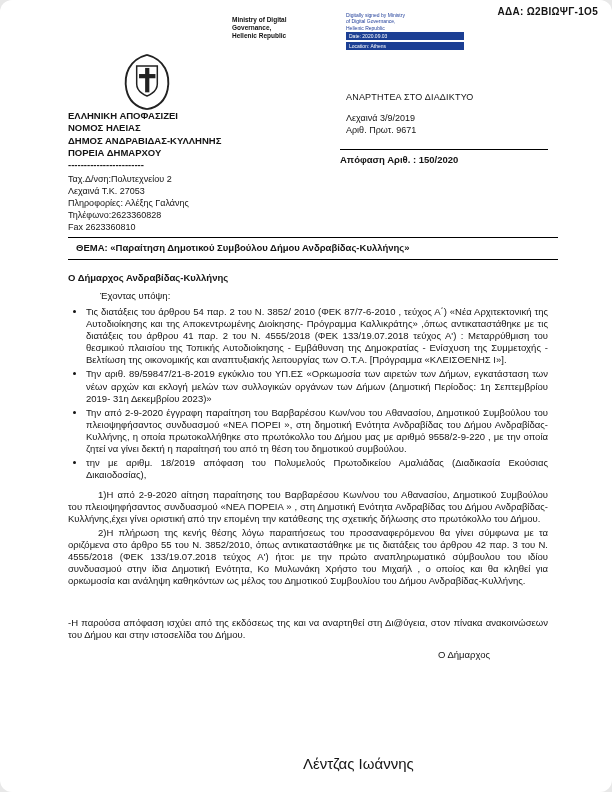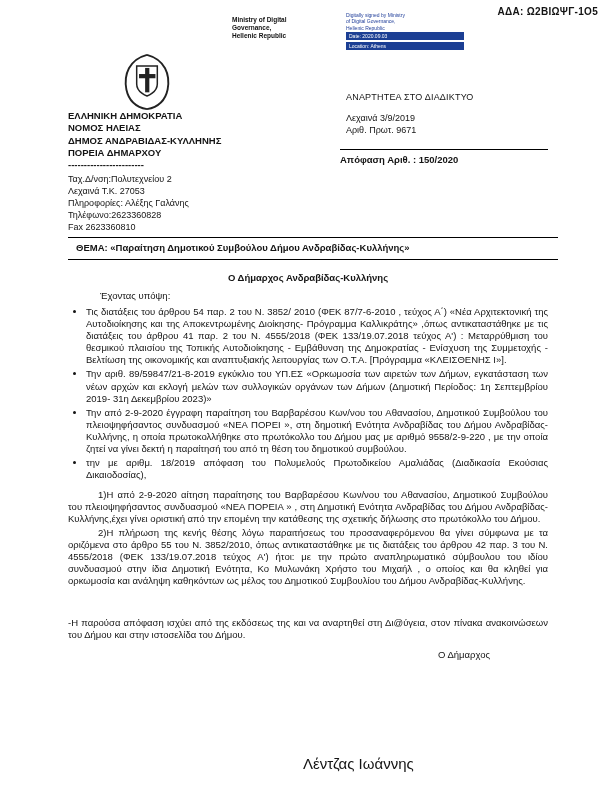--- a/index.html
+++ b/index.html
@@ -1,18 +1,18 @@
 <!DOCTYPE html>
 <html lang="el"><head>
 <meta charset="utf-8">
 <style>
   html,body{margin:0;padding:0;background:#e8e8e8;}
   .page{
     width:612px;height:792px;margin:0 auto;background:#ffffff;position:relative;
-    font-family:"Liberation Sans", sans-serif;color:#141414;overflow:hidden;
+    font-family:"Liberation Sans", sans-serif;color:#141414;overflow:hidden;border-radius:12px;
   }
   
   .ada{position:absolute;top:6px;right:14px;font-size:10px;font-weight:bold;letter-spacing:.3px;}
   
   .logo-block{position:absolute;top:16px;left:232px;font-size:6.5px;font-weight:bold;line-height:1.25;color:#111;}
   
   .stamp{position:absolute;top:12px;left:346px;width:118px;font-size:5px;line-height:1.25;color:#1f3d99;}
   .stamp .bar{background:#1c3f94;color:#fff;padding:1px 3px;margin-top:1.5px;font-size:5px;line-height:1.2;}
   
   .emblem{position:absolute;top:52px;left:114px;width:66px;height:60px;}
@@ -20,21 +20,21 @@
   .agency{position:absolute;top:110px;left:68px;font-size:9.5px;font-weight:bold;line-height:1.3;}
   .meta{position:absolute;top:112px;left:346px;font-size:9px;line-height:1.35;}
   .decision-no{position:absolute;top:149px;left:340px;width:208px;border-top:1.2px solid #000;padding-top:4px;font-weight:bold;font-size:9.5px;}
   .contact{position:absolute;top:174px;left:68px;font-size:9px;line-height:1.32;}
   .subject{
     position:absolute;top:237px;left:68px;width:480px;
     border-top:1.5px solid #000;border-bottom:1.5px solid #000;
     padding:4px 2px 5px 8px;font-weight:bold;font-size:9.5px;line-height:1.3;
   }
   .content{position:absolute;top:272px;left:68px;width:480px;font-size:9.5px;line-height:1.27;}
-  .issuer{text-align:center;font-weight:bold;margin-bottom:6px;}
+  .issuer{font-weight:bold;margin-bottom:6px;}
   .having{margin-left:32px;margin-bottom:4px;}
   ul.points{margin:0 0 8px 0;padding-left:18px;}
   ul.points li{text-align:justify;margin-bottom:2px;}
   .decides{text-align:center;font-weight:bold;margin:5px 0 5px 0;letter-spacing:.4px;}
   .para{text-align:justify;text-indent:30px;margin:0 0 2px 0;}
   .para.noindent{text-indent:0;margin-top:29px;}
   .sig-title{text-align:right;margin:8px 58px 0 0;}
   .sig-name{position:absolute;bottom:20px;left:303px;font-size:15px;}
 </style>
 </head>
@@ -62,21 +62,21 @@
     <path d="M35 3 C16 8 10 24 13 40 C15.5 52 24 59 35 61" stroke="#222" fill="none" stroke-width="2"></path>
     <path d="M35 3 C54 8 60 24 57 40 C54.5 52 46 59 35 61" stroke="#222" fill="none" stroke-width="2"></path>
     <path d="M24 15 h22 v19 c0 9 -11 13 -11 13 c0 0 -11 -4 -11 -13 z" fill="#ffffff" stroke="#222" stroke-width="1.6"></path>
     <rect x="33" y="17" width="4.5" height="26" fill="#222"></rect>
     <rect x="26.5" y="23.5" width="17.5" height="4.5" fill="#222"></rect>
   </svg>
 
   <div class="anartitea">ΑΝΑΡΤΗΤΕΑ ΣΤΟ ΔΙΑΔΙΚΤΥΟ</div>
 
   <div class="agency">
-    <div>ΕΛΛΗΝΙΚΗ ΔΗΜΟΚΡΑΤΙΑ</div>
+    <div>ΕΛΛΗΝΙΚΗ ΑΠΟΦΑΣΙΖΕΙ</div>
     <div>ΝΟΜΟΣ ΗΛΕΙΑΣ</div>
     <div>ΔΗΜΟΣ ΑΝΔΡΑΒΙΔΑΣ-ΚΥΛΛΗΝΗΣ</div>
     <div>ΠΟΡΕΙΑ ΔΗΜΑΡΧΟΥ</div>
     <div>------------------------</div>
   </div>
 
   <div class="meta">
     <div>Λεχαινά  3/9/2019</div>
     <div>Αριθ. Πρωτ. 9671</div>
   </div>

